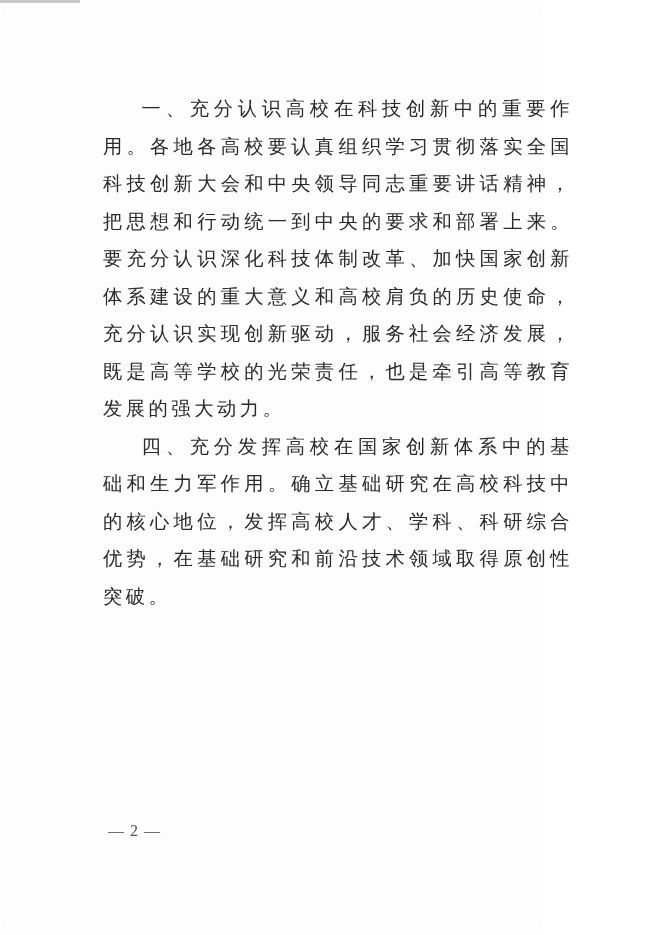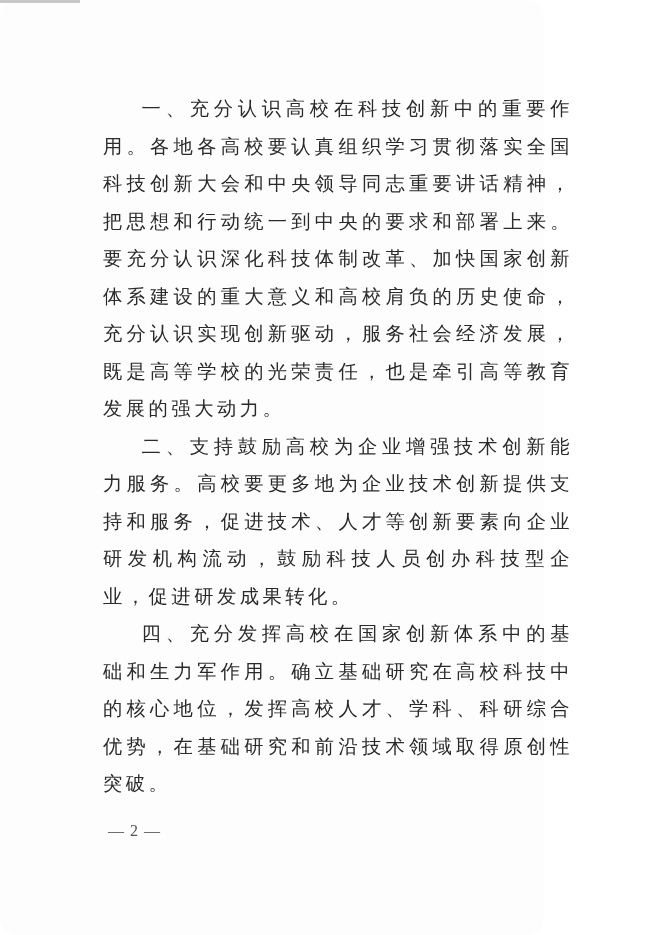--- a/index.html
+++ b/index.html
@@ -58,19 +58,18 @@
     }
   </style>
 </head>
 <body>
 
 <div class="page">
   <div class="scan-edge"></div>
 
   <div class="content">
     <p class="para">一、充分认识高校在科技创新中的重要作用。各地各高校要认真组织学习贯彻落实全国科技创新大会和中央领导同志重要讲话精神，把思想和行动统一到中央的要求和部署上来。要充分认识深化科技体制改革、加快国家创新体系建设的重大意义和高校肩负的历史使命，充分认识实现创新驱动，服务社会经济发展，既是高等学校的光荣责任，也是牵引高等教育发展的强大动力。</p>
-    <p class="para">二、支持鼓励高校为企业增强技术创新能力服务。高校要更多地为企业技术创新提供支持和服务，促进技术、人才等创新要素向企业研发机构流动，鼓励科技人员创办科技型企业，促进研发成果转化。</p>
     <p class="para">四、充分发挥高校在国家创新体系中的基础和生力军作用。确立基础研究在高校科技中的核心地位，发挥高校人才、学科、科研综合优势，在基础研究和前沿技术领域取得原创性突破。</p>
 
   </div>
 
   <div class="page-number">— 2 —</div>
 </div>
 
 </body></html>

